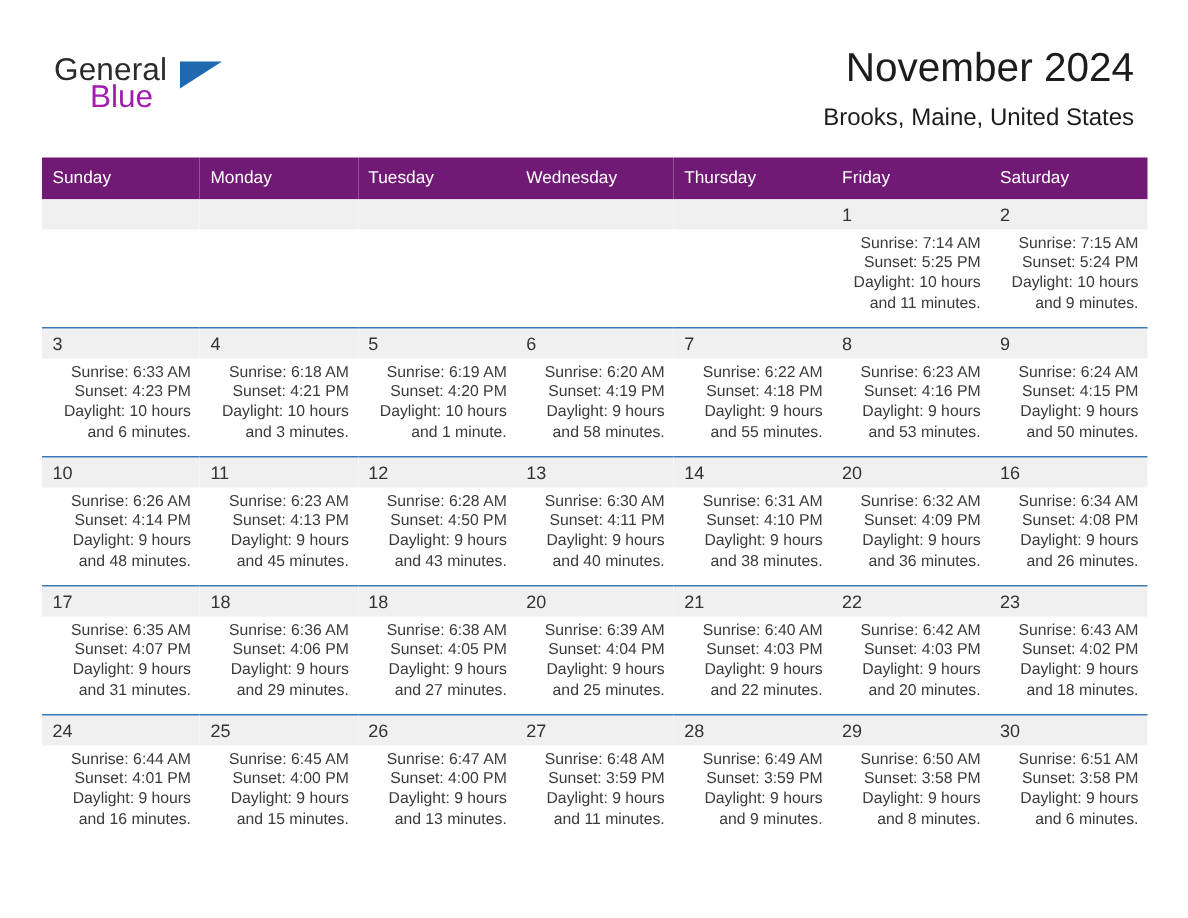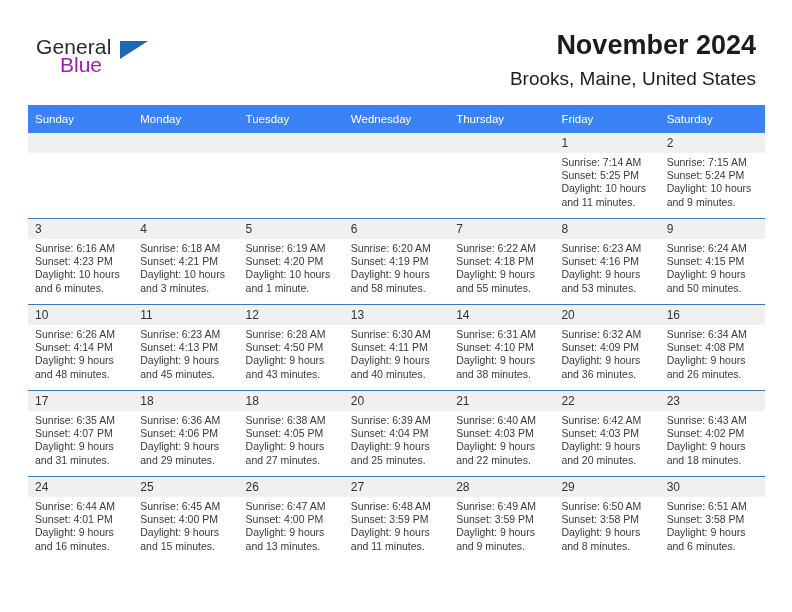--- a/index.html
+++ b/index.html
@@ -66,44 +66,44 @@
   }
 
   .title-block {
     position: absolute;
     right: 36px;
     top: 28px;
     text-align: right;
   }
   .cal-title {
     font-size: 27px;
-    font-weight: bold;
+    font-weight: normal;
     color: #1c1c1c;
     line-height: 34px;
     white-space: nowrap;
   }
   .cal-subtitle {
     margin-top: 8px;
-    font-size: 19px;
+    font-size: 16px;
     color: #1c1c1c;
     line-height: 18px;
     white-space: nowrap;
   }
 
   
   .calendar {
     position: absolute;
     left: 28px;
     top: 105px;
     width: 737px;
     border-collapse: collapse;
     table-layout: fixed;
   }
   .calendar th {
-    background: #3b82f6;
+    background: #701a75;
     color: #ffffff;
     font-size: 11.5px;
     font-weight: normal;
     text-align: left;
     padding: 5px 0 5px 7px;
     height: 18px;
     vertical-align: middle;
     border: none;
   }
   .calendar td {
@@ -125,20 +125,21 @@
     min-height: 14px;
   }
   .daynum.empty {
     color: transparent;
   }
   .info {
     padding: 3px 6px 0 7px;
     font-size: 10.5px;
     line-height: 13.2px;
     color: #3a3a3a;
+    text-align: right;
   }
   .info div { white-space: nowrap; }
   .info .wrap { white-space: normal; }
 </style>
 </head>
 <body>
 
 <div class="page">
 
   <div class="header">
@@ -199,21 +200,21 @@
               <div>Sunrise: 7:15 AM</div>
               <div>Sunset: 5:24 PM</div>
               <div class="wrap">Daylight: 10 hours and 9 minutes.</div>
             </div>
           </td>
         </tr>
         <tr class="week-row">
           <td>
             <div class="daynum">3</div>
             <div class="info">
-              <div>Sunrise: 6:16 AM</div>
+              <div>Sunrise: 6:33 AM</div>
               <div>Sunset: 4:23 PM</div>
               <div class="wrap">Daylight: 10 hours and 6 minutes.</div>
             </div>
           </td>
           <td>
             <div class="daynum">4</div>
             <div class="info">
               <div>Sunrise: 6:18 AM</div>
               <div>Sunset: 4:21 PM</div>
               <div class="wrap">Daylight: 10 hours and 3 minutes.</div>

